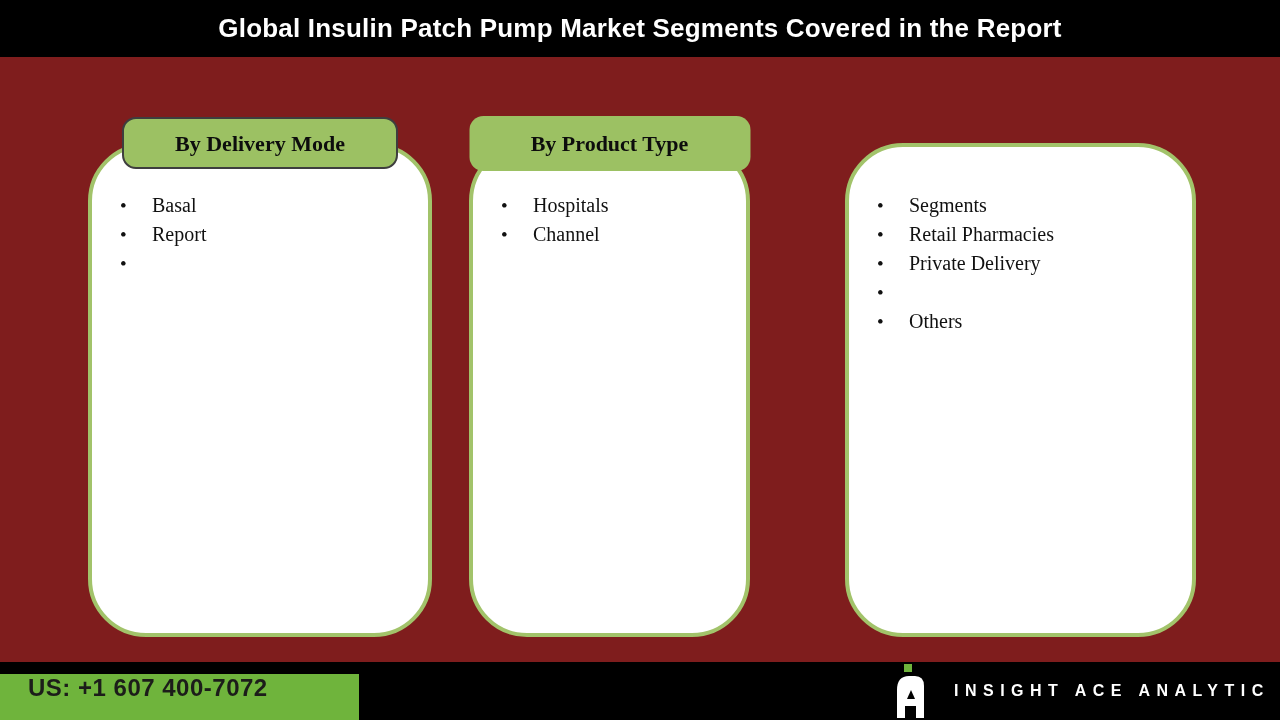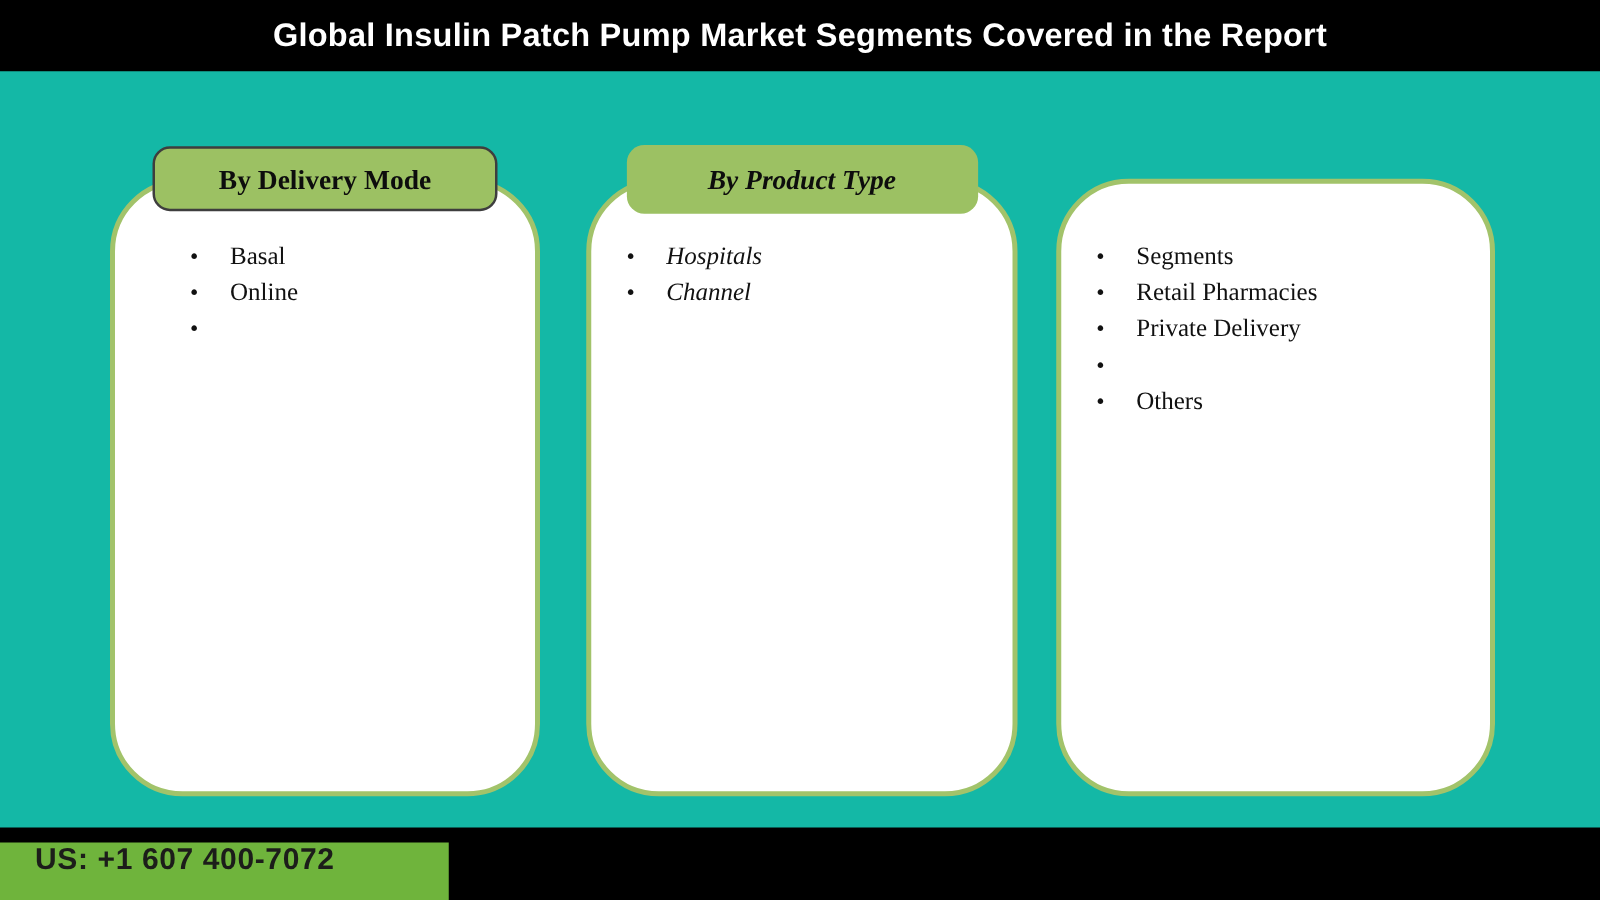--- a/index.html
+++ b/index.html
@@ -1,20 +1,20 @@
 <!DOCTYPE html>
 <html><head>
 <meta charset="utf-8">
 <style>
   html, body { margin: 0; padding: 0; background: #ffffff; }
   .page {
     position: relative;
     width: 1280px;
     height: 720px;
-    background: #14b8a6;
+    background: #7f1d1d;
     overflow: hidden;
     font-family: "Liberation Serif", serif;
   }
 
   
   .title-bar {
     position: absolute;
     top: 0; left: 0;
     width: 1280px; height: 57px;
     background: #000000;
@@ -34,22 +34,22 @@
   
   .segment-card {
     position: absolute;
     top: 143px;
     height: 494px;
     border: 4px solid #a2c36a;
     border-radius: 58px;
     box-sizing: border-box;
     background: #ffffff;
   }
-  .segment-card:nth-of-type(1) { left: 88px;  width: 344px; padding-left: 32px; }
-  .segment-card:nth-of-type(2) { left: 469px; width: 345px; font-style: italic; }
+  .segment-card:nth-of-type(1) { left: 88px;  width: 344px; }
+  .segment-card:nth-of-type(2) { left: 469px; width: 281px; }
   .segment-card:nth-of-type(3) { left: 845px; width: 351px; }
 
   .card-header {
     position: absolute;
     left: 50%;
     transform: translateX(-50%);
     background: #9cc163;
     border: 2px solid #3e3e3e;
     border-radius: 14px;
     box-sizing: border-box;
@@ -140,21 +140,21 @@
   <div id="cards">
   <div class="segment-card">
     <div class="card-header">By Delivery Mode</div>
     <ul class="card-list">
           <li>
             <span class="bullet">•</span>
             <span>Basal</span>
           </li>
           <li>
             <span class="bullet">•</span>
-            <span>Online</span>
+            <span>Report</span>
           </li>
           <li>
             <span class="bullet">•</span>
           </li>
         </ul>
   </div>
 
   <div class="segment-card">
     <div class="card-header">By Product Type</div>
     <ul class="card-list">
@@ -191,15 +191,23 @@
             <span>Others</span>
           </li>
         </ul>
   </div>
 </div>
 
   <div class="footer">
     <div class="phone-badge">
       <span class="phone-number">US: +1 607 400-7072</span>
     </div>
+    <div class="brand">
+      <svg class="brand-logo" width="30" height="58" viewBox="0 0 30 58" xmlns="http://www.w3.org/2000/svg">
+        <rect x="8" y="2" width="8" height="8" fill="#6fb43c"></rect>
+        <path d="M1,56 L1,28 Q1,14 13,14 L19,14 Q28,14 28,24 L28,56 L20,56 L20,44 L9,44 L9,56 Z" fill="#ffffff"></path>
+        <path d="M11,37 L19,37 L15,28 Z" fill="#000000"></path>
+      </svg>
+      <span class="brand-name">INSIGHT ACE ANALYTIC</span>
+    </div>
   </div>
 
 </div>
 
 </body></html>

